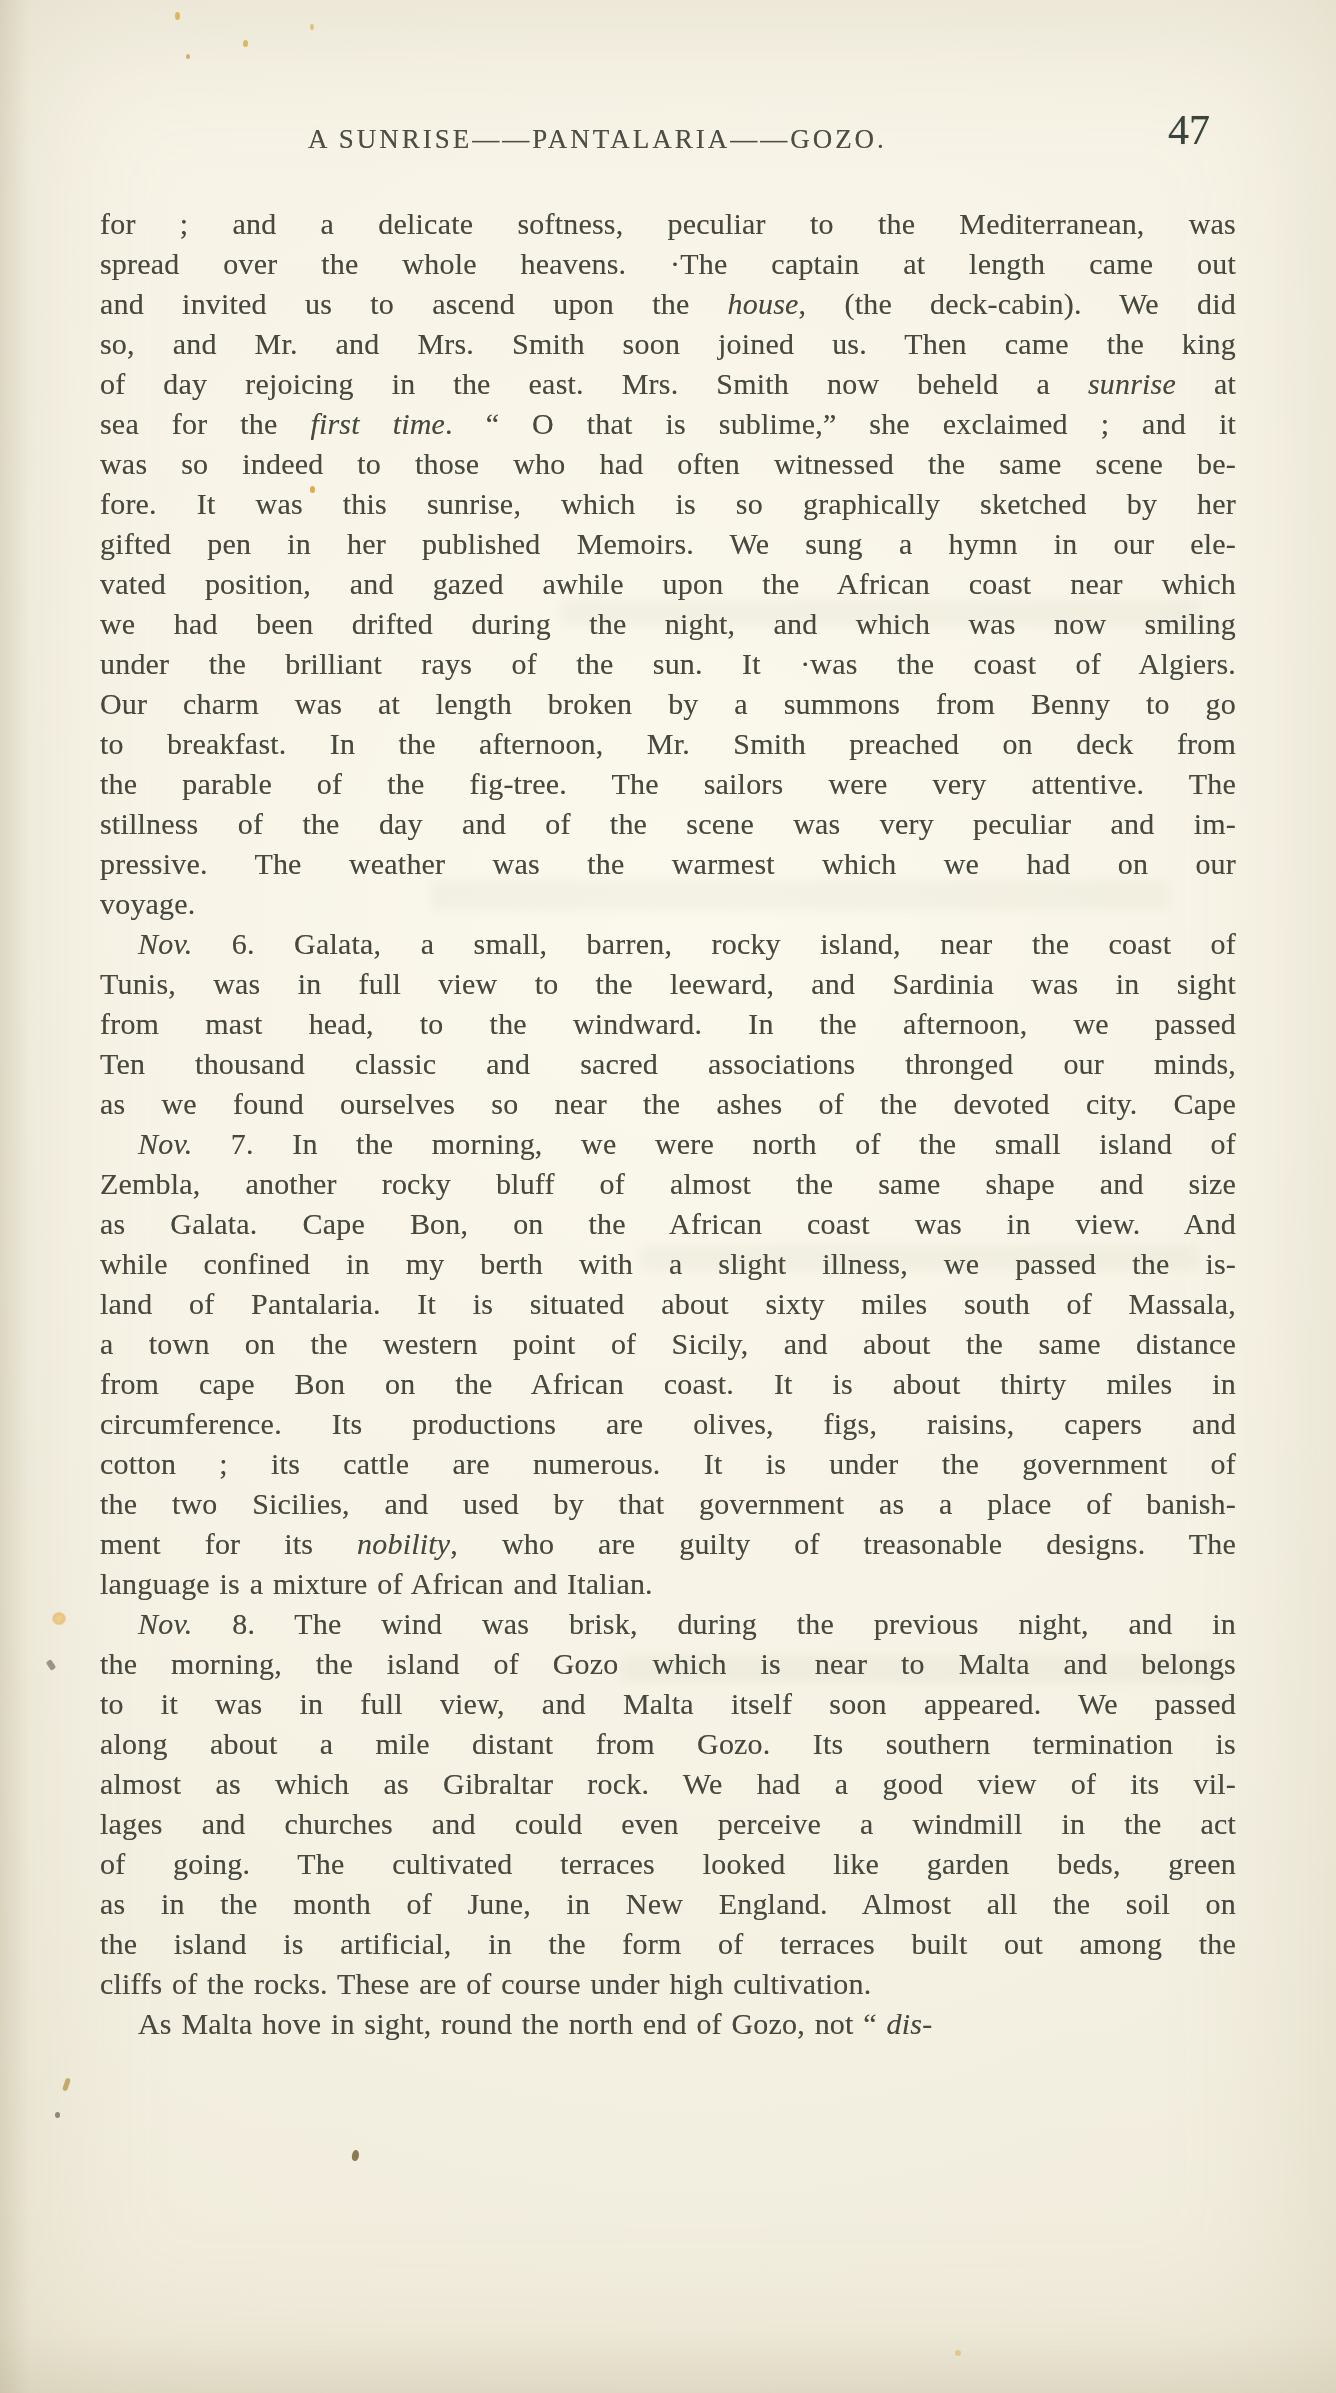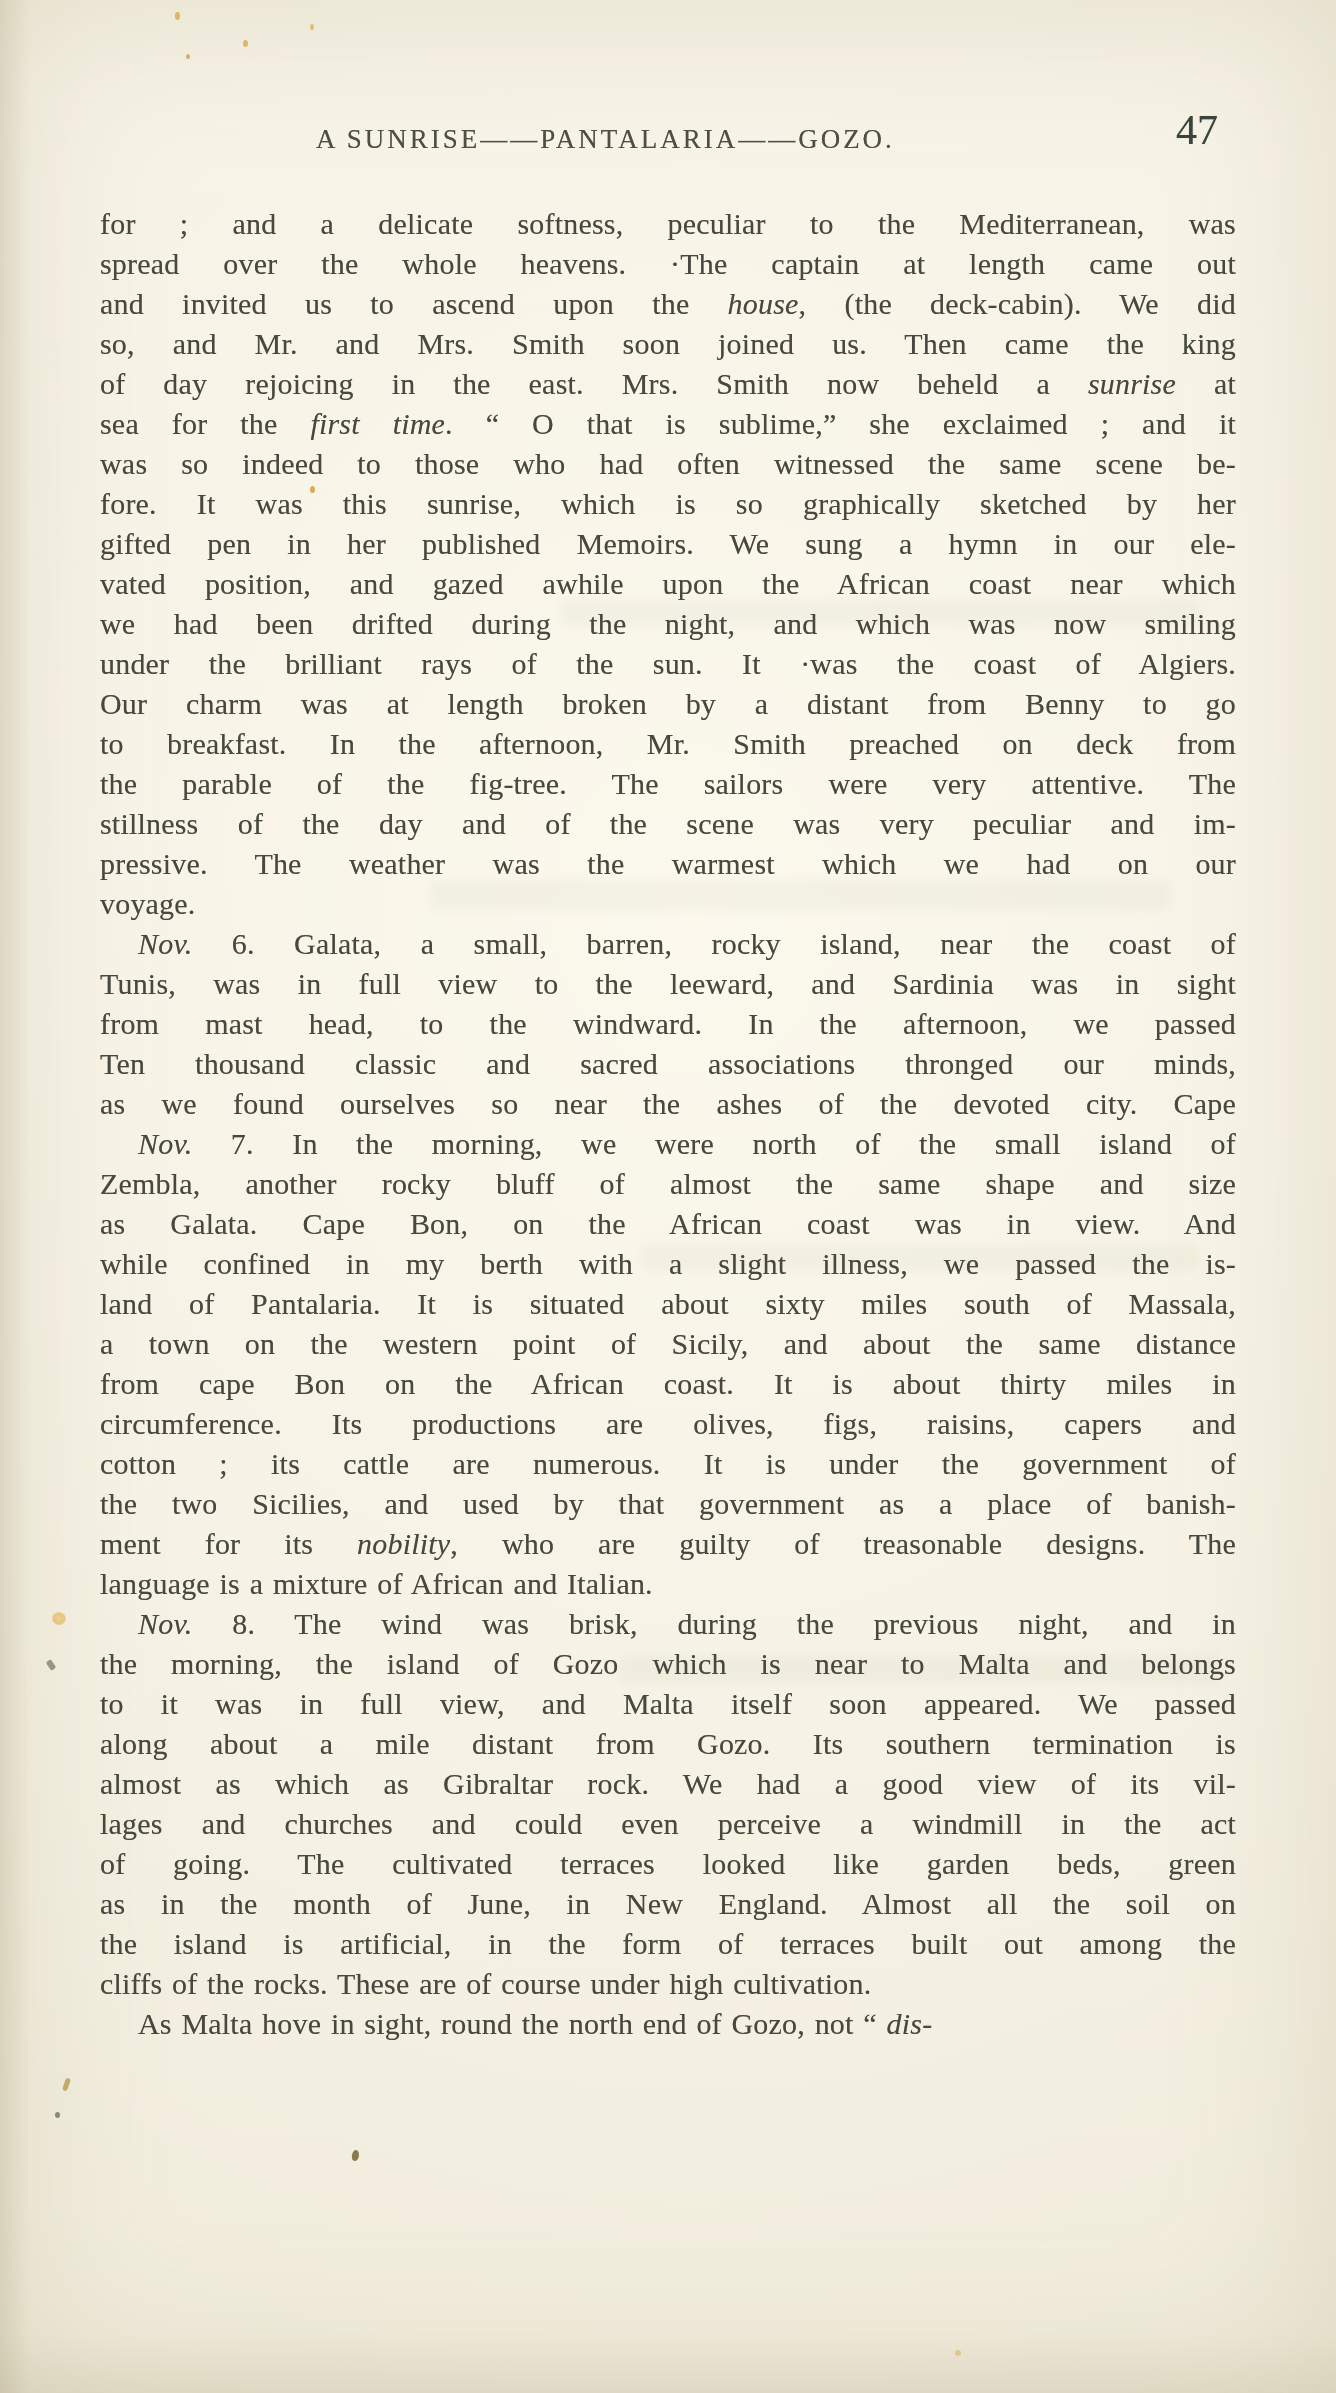--- a/index.html
+++ b/index.html
@@ -9,21 +9,21 @@
     color:#47483f;
     background:
       radial-gradient(ellipse 140% 90% at 52% 38%, rgba(252,249,238,0.9) 0%, rgba(245,241,228,0.7) 55%, rgba(236,230,211,0.9) 100%),
       linear-gradient(180deg,#f8f4e6 0%,#f4f0e1 30%,#f2eedd 70%,#eee9d6 100%);
     box-shadow: inset 0 0 160px rgba(168,156,116,0.25);
   }
   .edge-left{position:absolute;left:0;top:0;bottom:0;width:30px;
     background:linear-gradient(90deg,rgba(148,138,102,0.18),rgba(148,138,102,0));}
   .edge-bottom{position:absolute;left:0;right:0;bottom:0;height:60px;
     background:linear-gradient(0deg,rgba(148,138,102,0.10),rgba(148,138,102,0));}
-  .running-head{position:absolute;top:122px;left:108px;width:1136px;height:50px;}
+  .running-head{position:absolute;top:122px;left:100px;width:1136px;height:50px;}
   .head-title{
     position:absolute;left:208px;top:2px;
     font-size:27px;letter-spacing:3px;color:#4d4e46;
     text-shadow:0 0 0.6px rgba(70,70,58,0.55);
     white-space:nowrap;
   }
   .page-number{
     position:absolute;right:26px;top:-16px;
     font-size:42px;color:#3a443d;
     text-shadow:0 0 0.7px rgba(45,58,48,0.5);
@@ -64,21 +64,21 @@
       <div class="line"><span>and invited us to ascend upon the </span><i>house</i><span>, (the deck-cabin).  We did</span></div>
       <div class="line"><span>so, and Mr. and Mrs. Smith soon joined us.  Then came the king</span></div>
       <div class="line"><span>of day rejoicing in the east.  Mrs. Smith now beheld a </span><i>sunrise</i><span> at</span></div>
       <div class="line"><span>sea for the </span><i>first time</i><span>.  “ O that is sublime,” she exclaimed ; and it</span></div>
       <div class="line"><span>was so indeed to those who had often witnessed the same scene be-</span></div>
       <div class="line"><span>fore.  It was this sunrise, which is so graphically sketched by her</span></div>
       <div class="line"><span>gifted pen in her published Memoirs.  We sung a hymn in our ele-</span></div>
       <div class="line"><span>vated position, and gazed awhile upon the African coast near which</span></div>
       <div class="line"><span>we had been drifted during the night, and which was now smiling</span></div>
       <div class="line"><span>under the brilliant rays of the sun.  It ·was the coast of Algiers.</span></div>
-      <div class="line"><span>Our charm was at length broken by a distant from Benny to go</span></div>
+      <div class="line"><span>Our charm was at length broken by a summons from Benny to go</span></div>
       <div class="line"><span>to breakfast.  In the afternoon, Mr. Smith preached on deck from</span></div>
       <div class="line"><span>the parable of the fig-tree.  The sailors were very attentive.  The</span></div>
       <div class="line"><span>stillness of the day and of the scene was very peculiar and im-</span></div>
       <div class="line"><span>pressive.  The weather was the warmest which we had on our</span></div>
       <div class="line end"><span>voyage.</span></div>
       <div class="line ind"><i>Nov.</i><span> 6. Galata, a small, barren, rocky island, near the coast of</span></div>
       <div class="line"><span>Tunis, was in full view to the leeward, and Sardinia was in sight</span></div>
       <div class="line"><span>from mast head, to the windward.  In the afternoon, we passed</span></div>
       <div class="line"><span>Ten thousand classic and sacred associations thronged our minds,</span></div>
       <div class="line"><span>as we found ourselves so near the ashes of the devoted city.  Cape</span></div>

